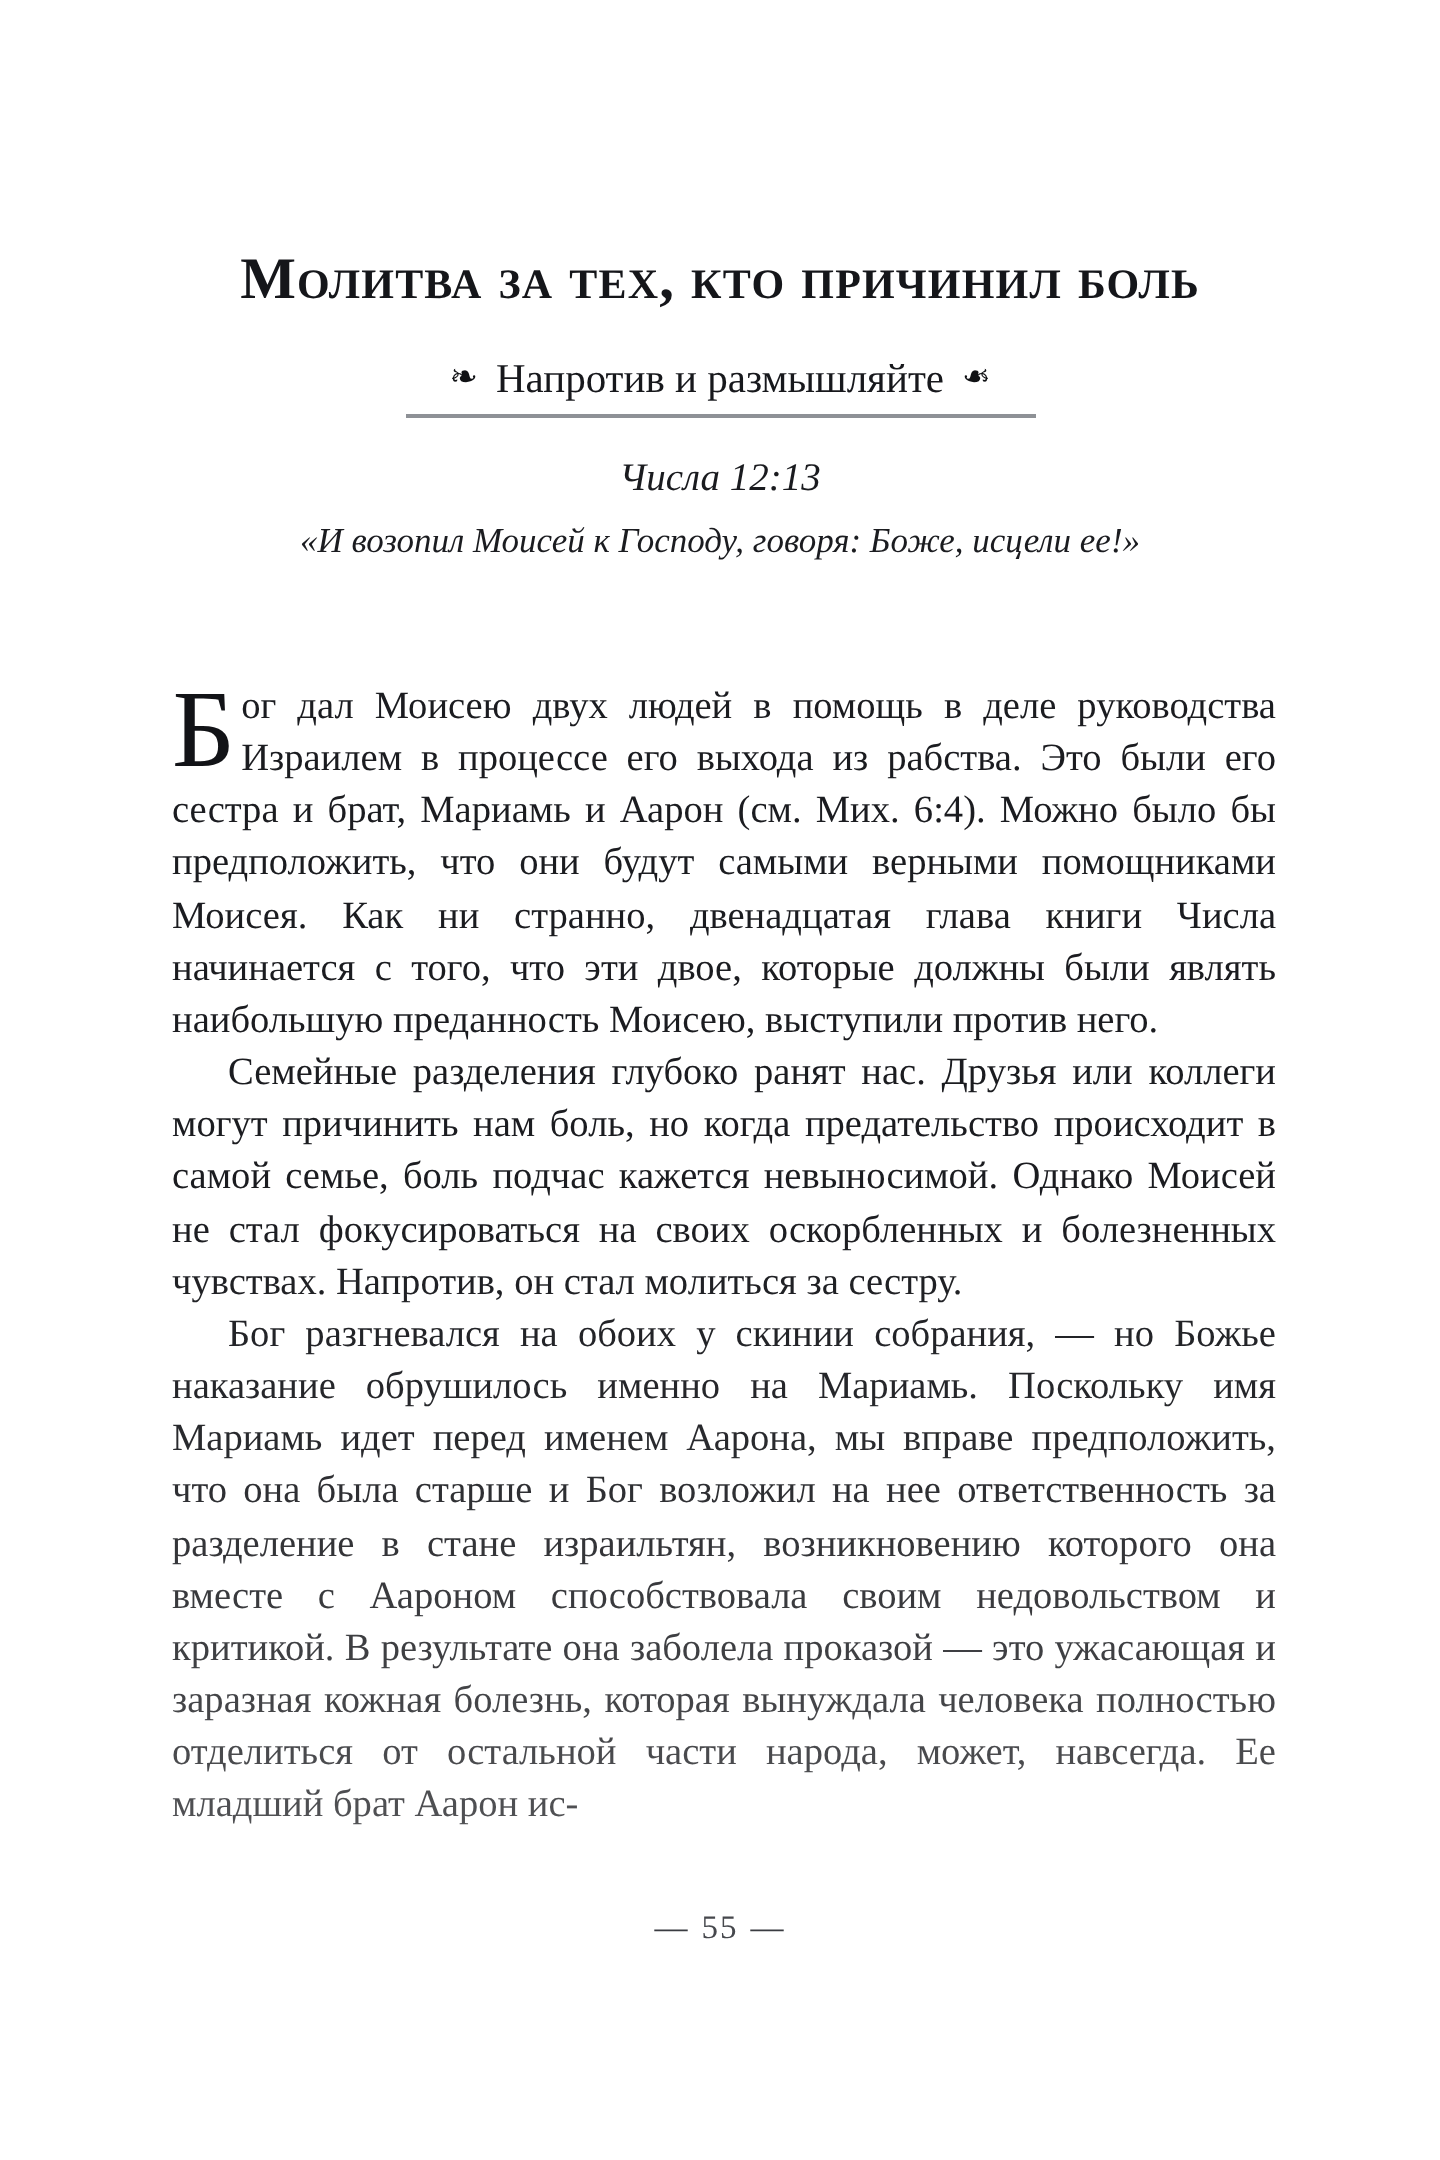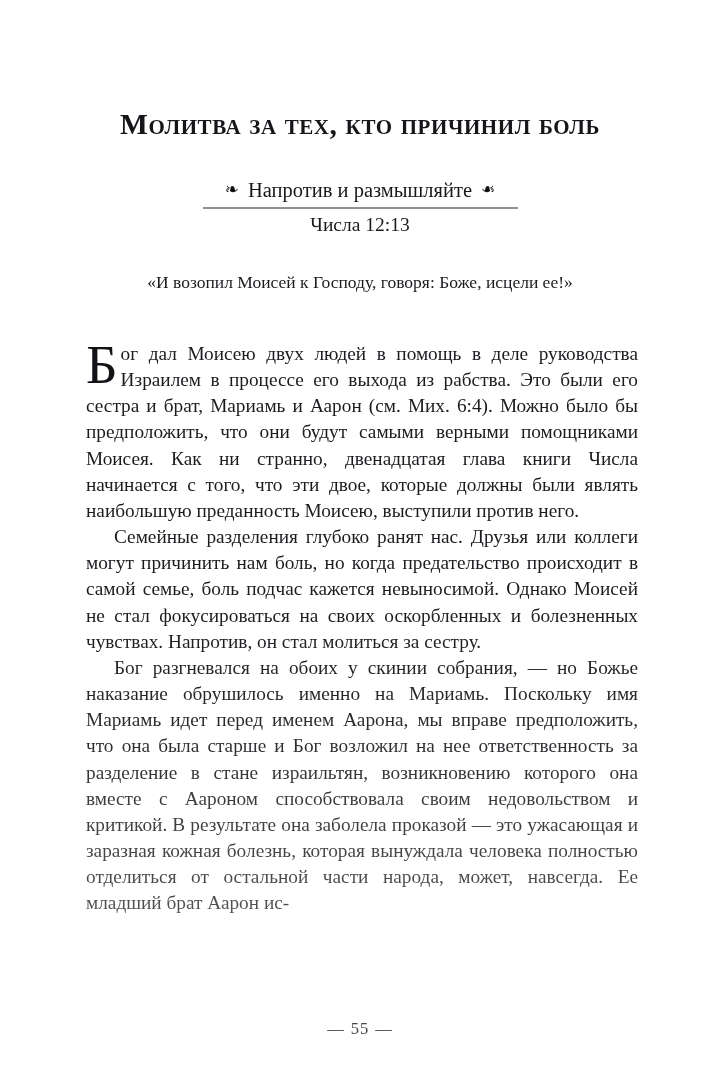--- a/index.html
+++ b/index.html
@@ -19,21 +19,21 @@
     position: relative;
     width: 720px;
     height: 1080px;
     background: #ffffff;
   }
 
   
   .chapter-title {
     position: absolute;
     left: 60px;
-    top: 88px;
+    top: 104px;
     width: 600px;
     text-align: center;
     font-family: "Liberation Serif", "DejaVu Serif", serif;
     font-size: 29.5px;
     line-height: 1.1;
     font-variant: small-caps;
     letter-spacing: 0.6px;
     color: #15161a;
     white-space: nowrap;
   }
@@ -65,38 +65,39 @@
   .read-label { display: inline-block; }
 
   .read-rule {
     width: 315px;
     height: 2px;
     margin: 3px auto 0 auto;
     background: #8e9196;
   }
 
   .read-ref {
-    margin-top: 4px;
+    margin-top: 19px;
+    font-style: italic;
     font-size: 19.5px;
     line-height: 1.2;
     color: #1a1b1f;
   }
 
   
   .epigraph {
     position: absolute;
     left: 95px;
     top: 258px;
     width: 530px;
     text-align: center;
     font-size: 17.5px;
     line-height: 1.45;
     color: #1b1c20;
   }
-  .epigraph .quote { display: block; white-space: nowrap; margin-top: 12px; }
+  .epigraph .quote { font-style: italic; display: block; white-space: nowrap; }
   .epigraph .cite  { font-style: normal; display: block; }
 
   
   .body-copy {
     position: absolute;
     left: 86px;
     top: 341px;
     width: 552px;
     font-size: 19.3px;
     line-height: 26.15px;
@@ -131,21 +132,21 @@
                 rgba(255,255,255,0.06) 28%,
                 rgba(255,255,255,0.16) 55%,
                 rgba(255,255,255,0.26) 80%,
                 rgba(255,255,255,0.30) 100%);
   }
 
   
   .folio {
     position: absolute;
     left: 0;
-    top: 1019px;
+    top: 954px;
     width: 720px;
     text-align: center;
     font-size: 16.5px;
     color: #46484d;
     letter-spacing: 1px;
   }
   .folio .dash { color: #3a3c41; }
   .folio .num  { margin: 0 6px; }
 </style>
 </head>

